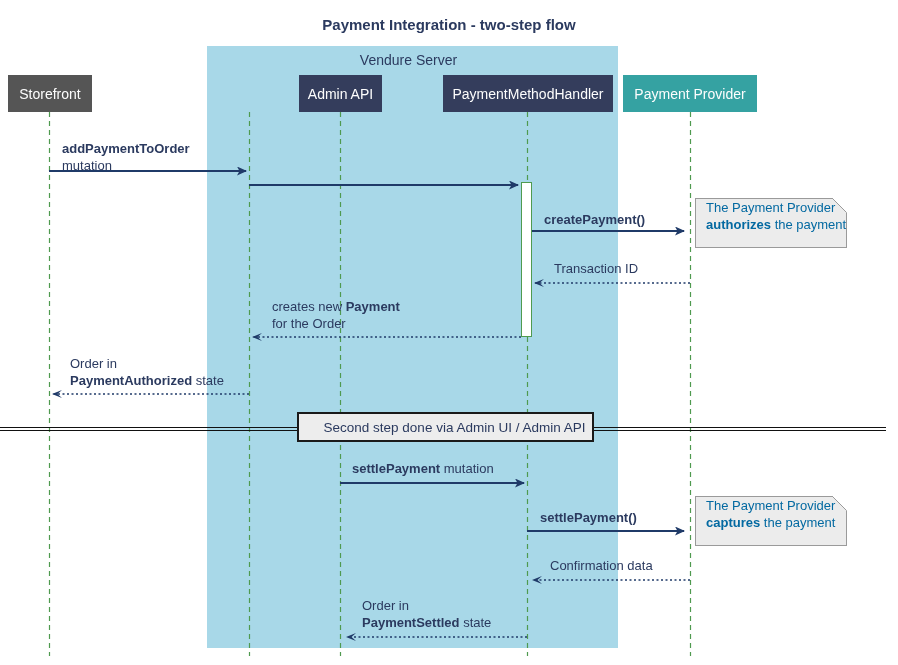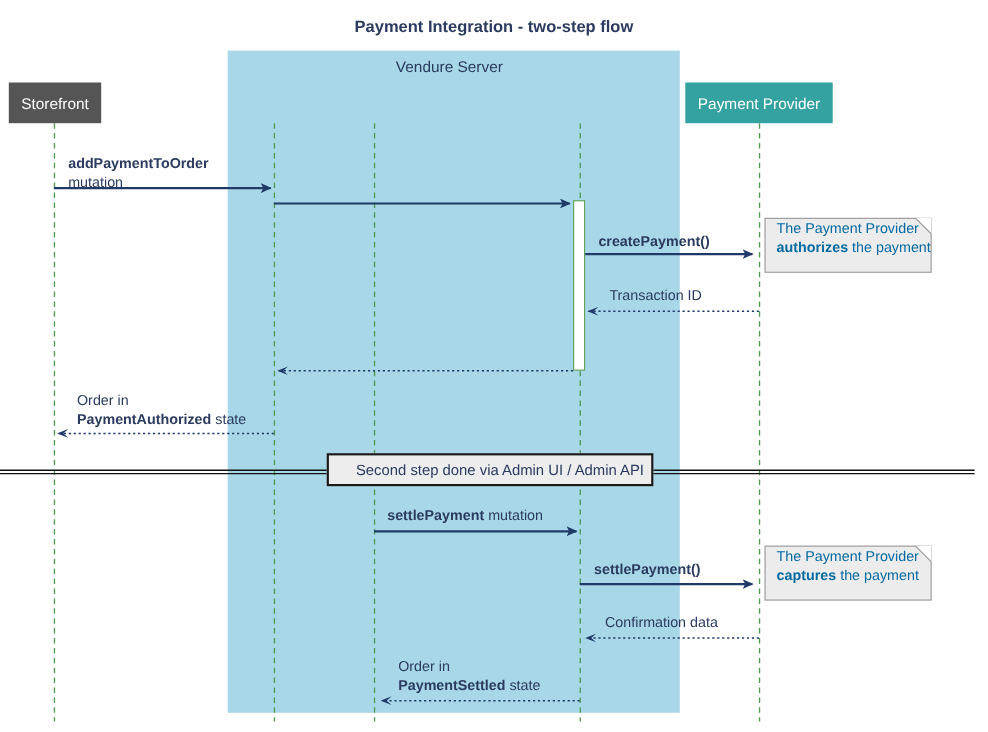--- a/index.html
+++ b/index.html
@@ -92,33 +92,45 @@
     </g>
     <g stroke="#111111" stroke-width="1.2">
       <line x1="0" y1="427.5" x2="886" y2="427.5"></line>
       <line x1="0" y1="430.5" x2="886" y2="430.5"></line>
     </g>
   </svg>
 
   <div class="participant gray abs" style="left:8px;width:84px;">
     <span>Storefront</span>
   </div>
+  <div class="participant abs" style="left:299px;width:83px;">
+    <span>Admin API</span>
+  </div>
+  <div class="participant abs" style="left:443px;width:170px;">
+    <span>PaymentMethodHandler</span>
+  </div>
   <div class="participant teal abs" style="left:623px;width:134px;">
     <span>Payment Provider</span>
   </div>
 
   <div class="msg abs" style="left:62px;top:141px;">
     <div class="b">addPaymentToOrder</div>
     <div>mutation</div>
   </div>
 
   <div class="msg b abs" style="left:544px;top:212px;">createPayment()</div>
 
   <div class="msg abs" style="left:554px;top:261px;">Transaction ID</div>
 
+  <div class="msg abs" style="left:272px;top:299px;">
+    <div>
+      <span>creates new </span><span class="b">Payment</span>
+    </div>
+    <div>for the Order</div>
+  </div>
 
   <div class="msg abs" style="left:70px;top:356px;">
     <div>Order in</div>
     <div>
       <span class="b">PaymentAuthorized</span><span> state</span>
     </div>
   </div>
 
   <div class="msg abs" style="left:352px;top:461px;">
     <span class="b">settlePayment</span><span> mutation</span>

